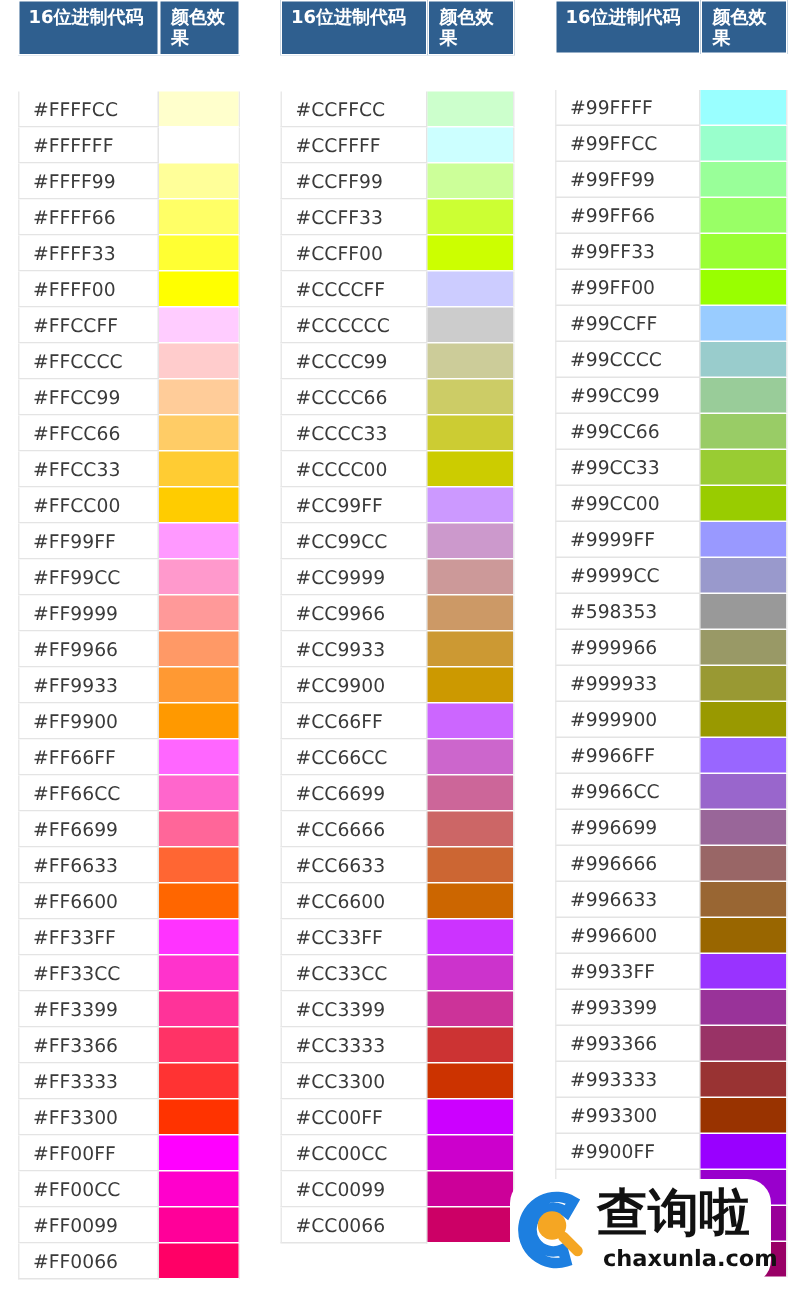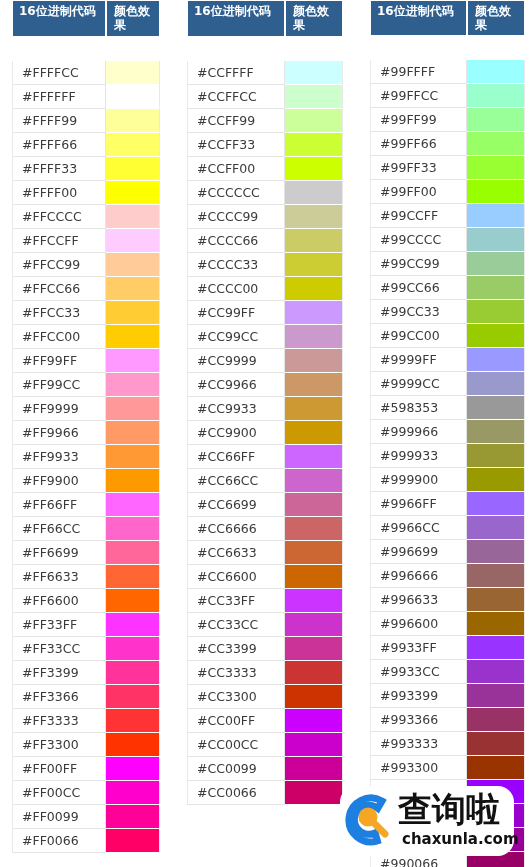--- a/index.html
+++ b/index.html
@@ -154,29 +154,29 @@
               <span class="sw" style="background: rgb(255, 255, 51);"></span>
             </td>
           </tr>
           <tr>
             <td class="hexcell">#FFFF00</td>
             <td class="swcell">
               <span class="sw" style="background: rgb(255, 255, 0);"></span>
             </td>
           </tr>
           <tr>
+            <td class="hexcell">#FFCCFF</td>
+            <td class="swcell">
+              <span class="sw" style="background: rgb(255, 204, 255);"></span>
+            </td>
+          </tr>
+          <tr>
             <td class="hexcell">#FFCCCC</td>
             <td class="swcell">
               <span class="sw" style="background: rgb(255, 204, 204);"></span>
-            </td>
-          </tr>
-          <tr>
-            <td class="hexcell">#FFCCFF</td>
-            <td class="swcell">
-              <span class="sw" style="background: rgb(255, 204, 255);"></span>
             </td>
           </tr>
           <tr>
             <td class="hexcell">#FFCC99</td>
             <td class="swcell">
               <span class="sw" style="background: rgb(255, 204, 153);"></span>
             </td>
           </tr>
           <tr>
             <td class="hexcell">#FFCC66</td>
@@ -333,47 +333,53 @@
           <tr class="hdr-row">
             <th>16位进制代码</th>
             <th class="swhead">颜色效果</th>
           </tr>
         </thead>
         <tbody>
           <tr class="spacer-row">
             <td colspan="2"></td>
           </tr>
           <tr>
+            <td class="hexcell">#CCFFCC</td>
+            <td class="swcell">
+              <span class="sw" style="background: rgb(204, 255, 204);"></span>
+            </td>
+          </tr>
+          <tr>
             <td class="hexcell">#CCFFFF</td>
             <td class="swcell">
               <span class="sw" style="background: rgb(204, 255, 255);"></span>
             </td>
           </tr>
           <tr>
-            <td class="hexcell">#CCFFCC</td>
-            <td class="swcell">
-              <span class="sw" style="background: rgb(204, 255, 204);"></span>
-            </td>
-          </tr>
-          <tr>
             <td class="hexcell">#CCFF99</td>
             <td class="swcell">
               <span class="sw" style="background: rgb(204, 255, 153);"></span>
             </td>
           </tr>
           <tr>
             <td class="hexcell">#CCFF33</td>
             <td class="swcell">
               <span class="sw" style="background: rgb(204, 255, 51);"></span>
             </td>
           </tr>
           <tr>
             <td class="hexcell">#CCFF00</td>
             <td class="swcell">
               <span class="sw" style="background: rgb(204, 255, 0);"></span>
+            </td>
+          </tr>
+          <tr>
+            <td class="hexcell">#CCCCFF</td>
+            <td class="swcell">
+              <span class="sw" style="background: rgb(204, 204, 255);"></span>
             </td>
           </tr>
           <tr>
             <td class="hexcell">#CCCCCC</td>
             <td class="swcell">
               <span class="sw" style="background: rgb(204, 204, 204);"></span>
             </td>
           </tr>
           <tr>
             <td class="hexcell">#CCCC99</td>
@@ -686,26 +692,20 @@
               <span class="sw" style="background: rgb(153, 102, 0);"></span>
             </td>
           </tr>
           <tr>
             <td class="hexcell">#9933FF</td>
             <td class="swcell">
               <span class="sw" style="background: rgb(153, 51, 255);"></span>
             </td>
           </tr>
           <tr>
-            <td class="hexcell">#9933CC</td>
-            <td class="swcell">
-              <span class="sw" style="background: rgb(153, 51, 204);"></span>
-            </td>
-          </tr>
-          <tr>
             <td class="hexcell">#993399</td>
             <td class="swcell">
               <span class="sw" style="background: rgb(153, 51, 153);"></span>
             </td>
           </tr>
           <tr>
             <td class="hexcell">#993366</td>
             <td class="swcell">
               <span class="sw" style="background: rgb(153, 51, 102);"></span>
             </td>

